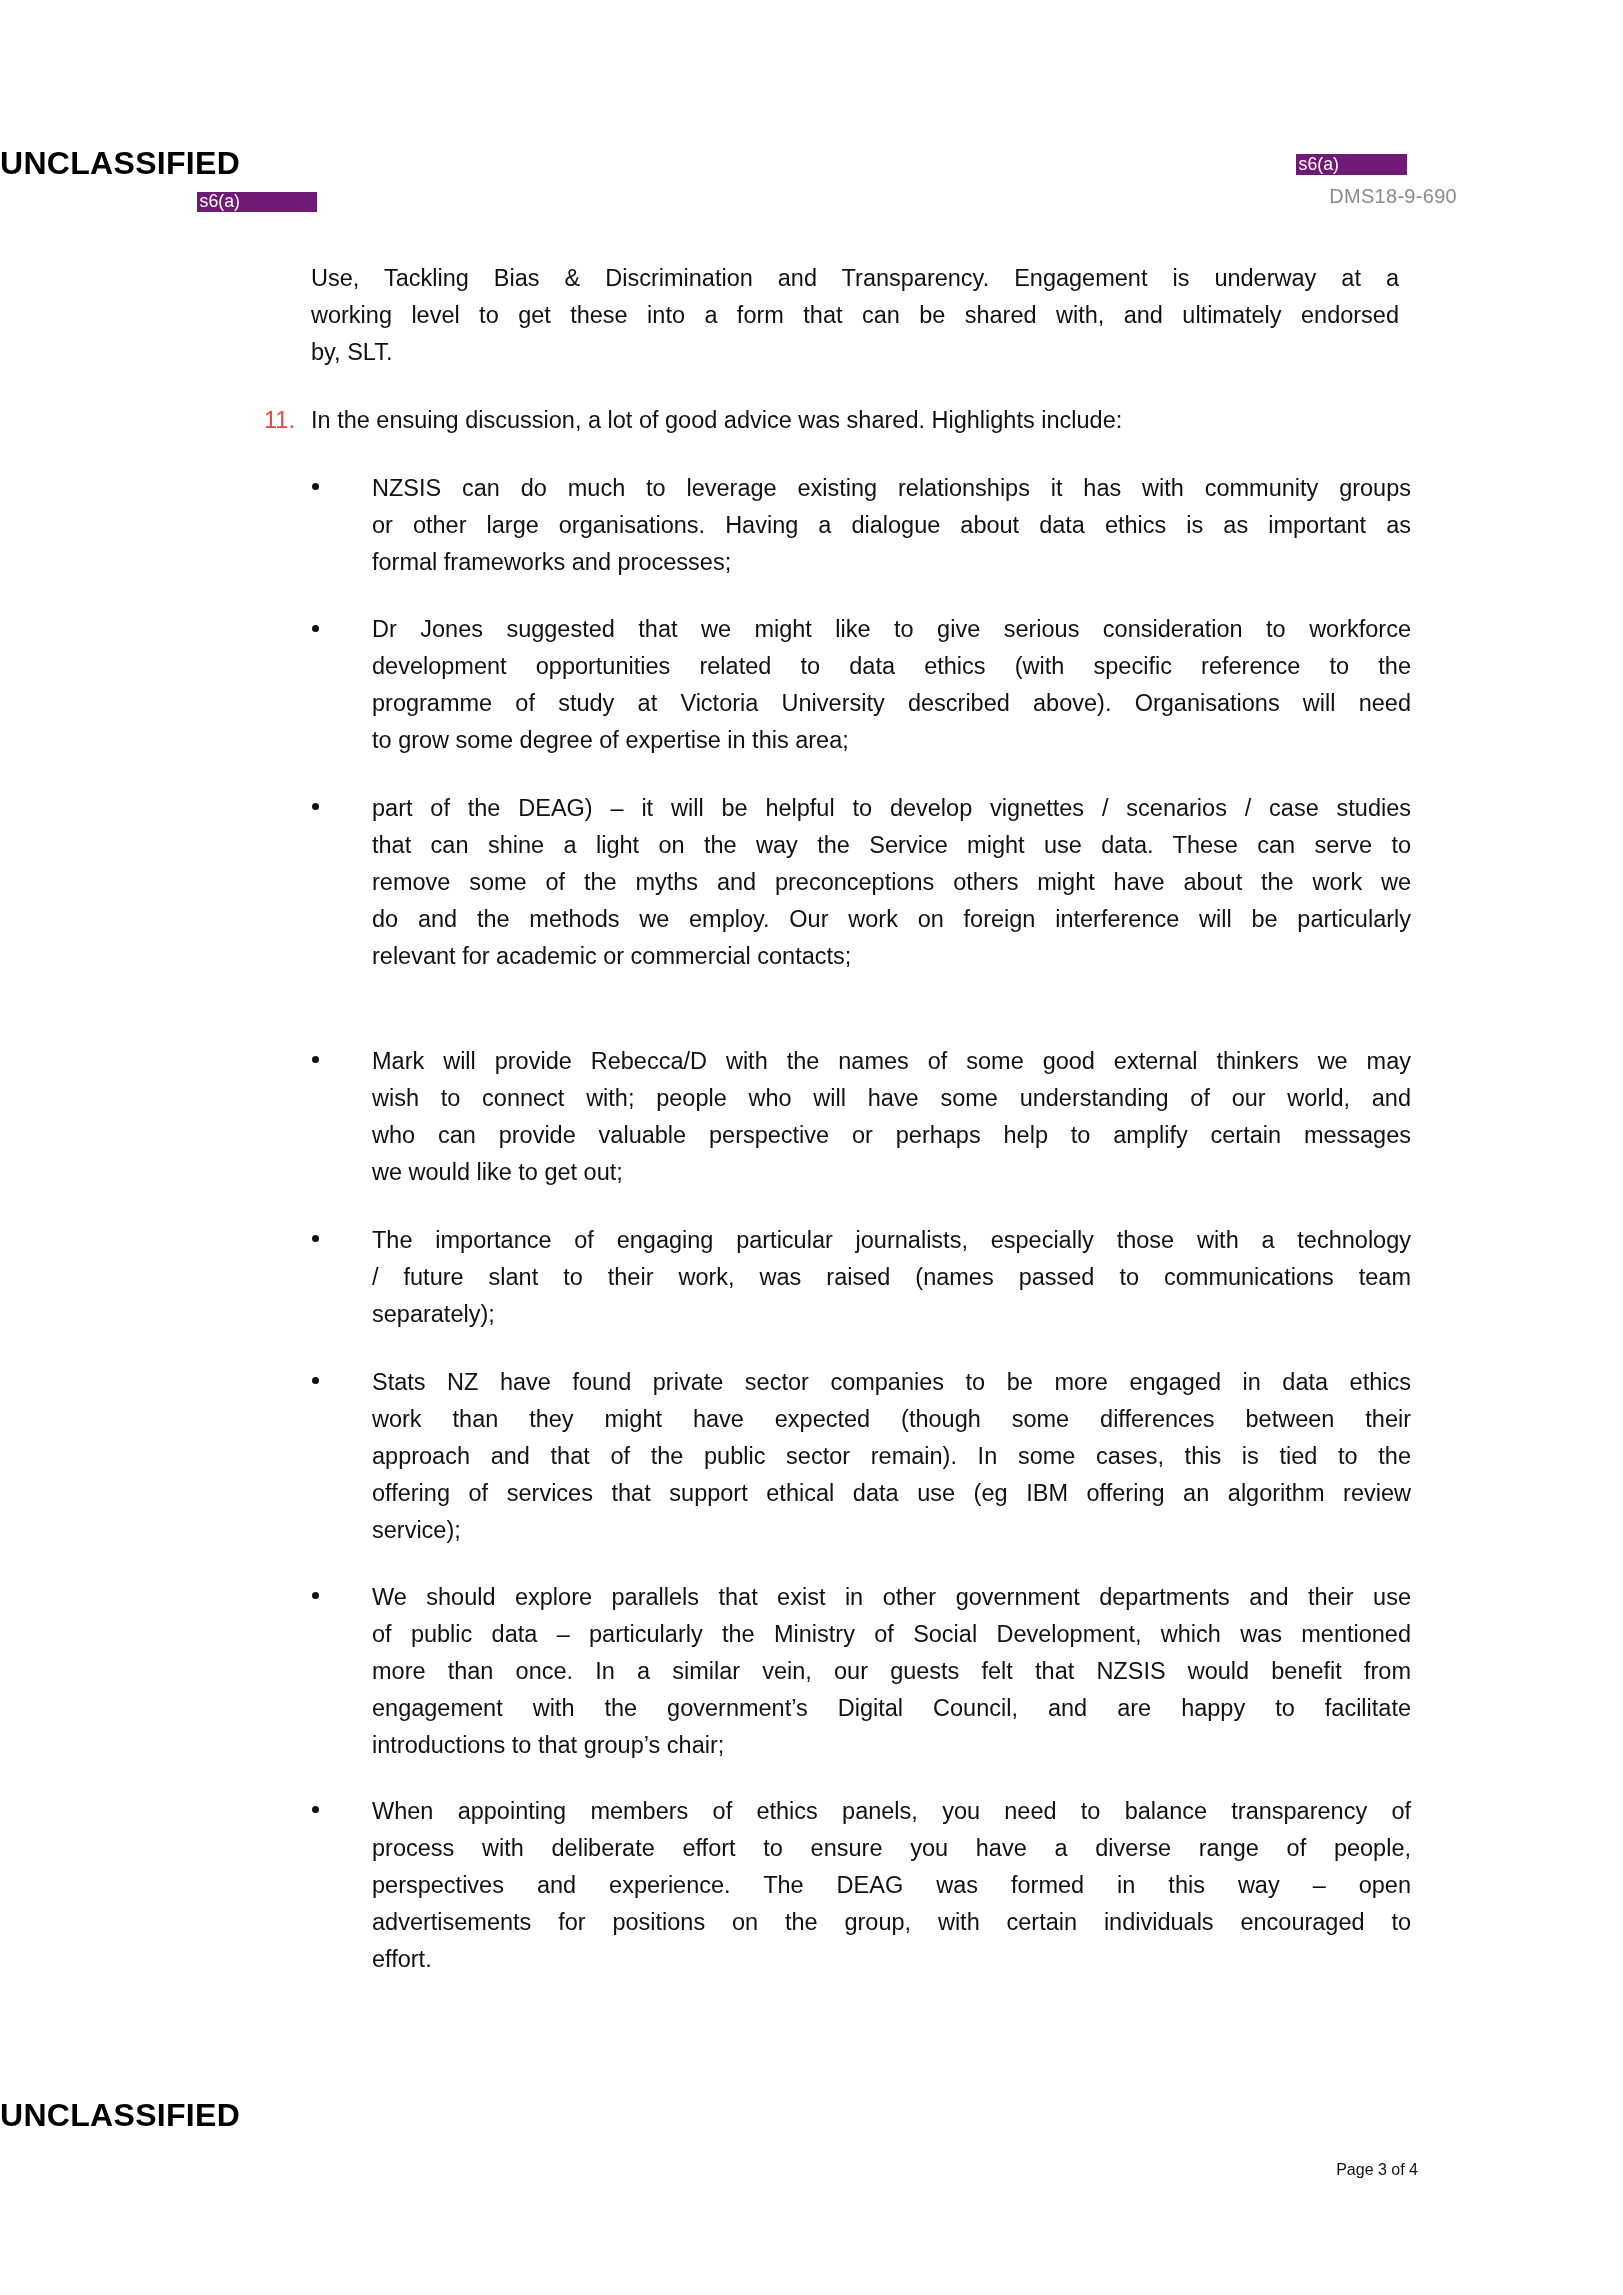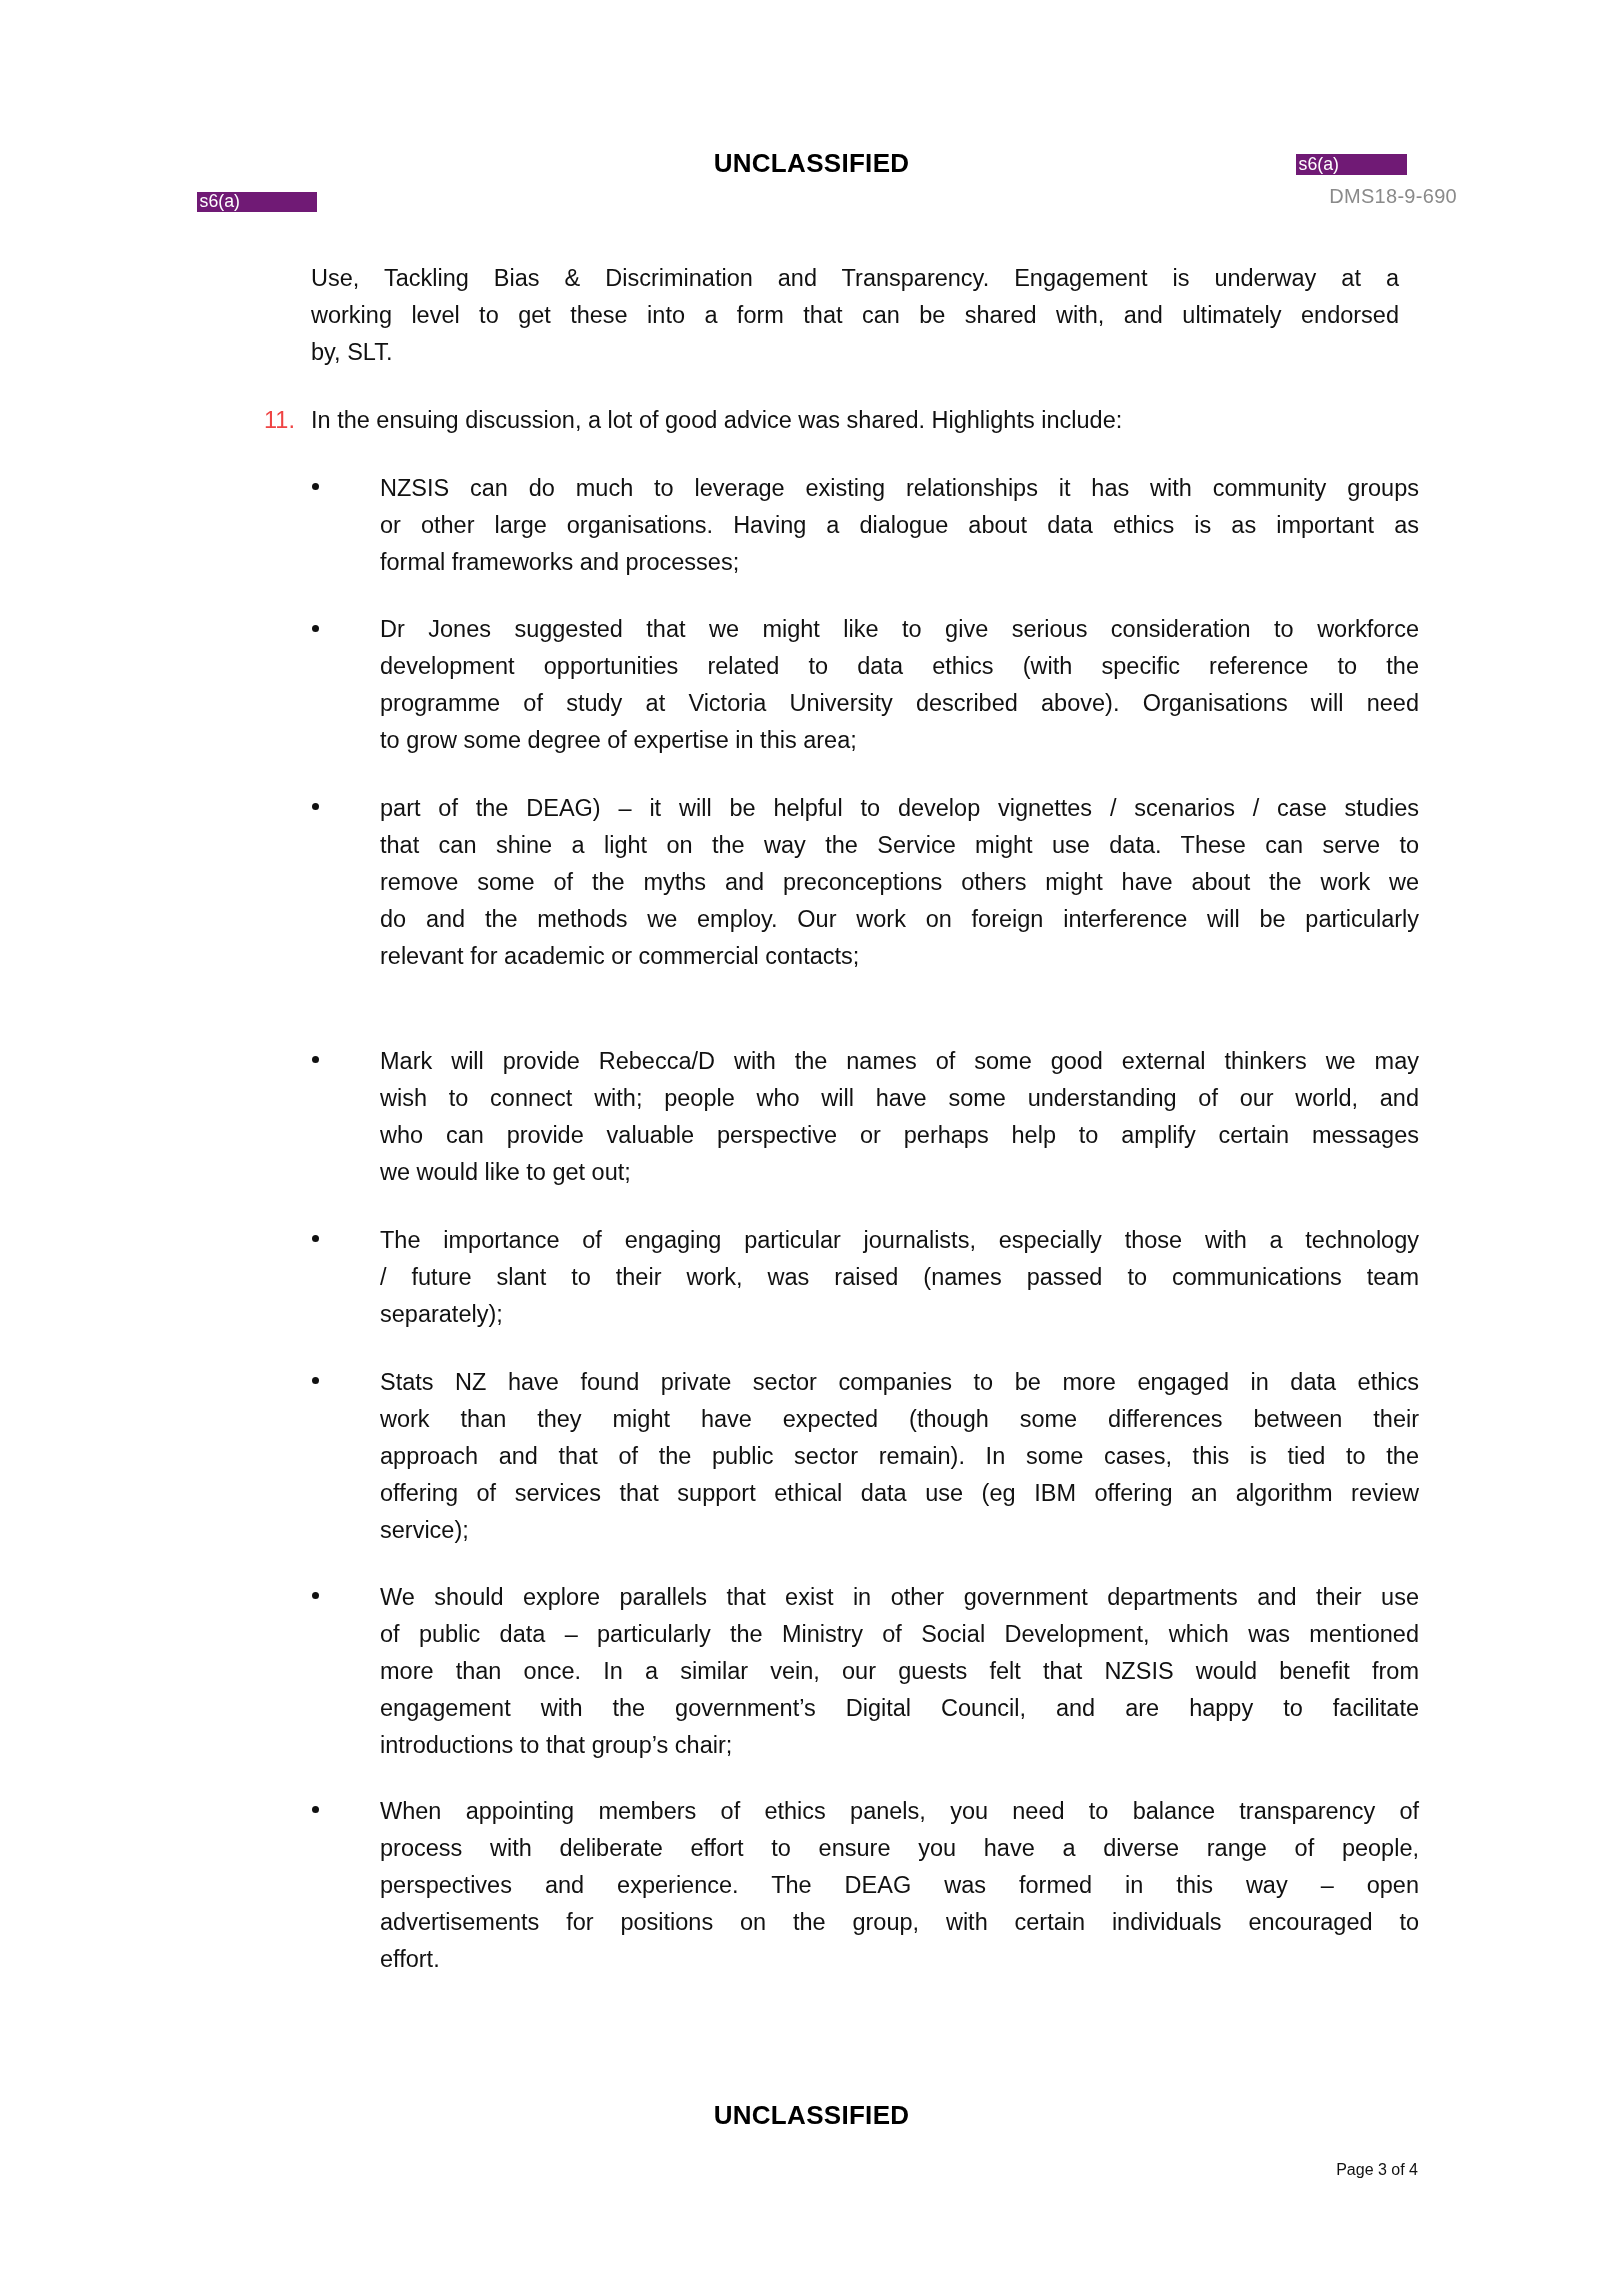--- a/index.html
+++ b/index.html
@@ -1,22 +1,22 @@
 <!DOCTYPE html>
 <html style="font-size:10.5px"><head>
 <meta charset="utf-8">
 <style>
   html, body { margin: 0; padding: 0; background: #ffffff; }
   body { width: 1623px; height: 2295px; position: relative; overflow: hidden; color: #111111; }
   .page { position: absolute; left: 0; top: 0; width: 1623px; height: 2295px; background: #ffffff; }
 
   .classification {
-    position: absolute; left: 0; width: 1623px; text-align: center;
+    position: absolute; left: 0; width: 1623px; 
     font-family: "Liberation Sans", sans-serif; font-weight: bold;
-    font-size: 26px; line-height: 30px; letter-spacing: 0.3px; color: #000;
+    font-size: 32px; line-height: 30px; letter-spacing: 0.3px; color: #000;
   }
   .classification.top { top: 148px; }
   .classification.bottom { top: 2100px; }
 
   .redaction {
     position: absolute; background: #701a75; color: #fff;
     font-family: "Liberation Sans", sans-serif; font-size: 17.7px; line-height: 19.6px;
     padding-left: 2.6px; box-sizing: border-box; overflow: hidden; white-space: nowrap;
   }
   .redaction.left { left: 197px; top: 192px; width: 120px; height: 19.6px; }
@@ -31,21 +31,21 @@
   .page-number {
     position: absolute; left: 1243px; top: 2157px; width: 175px; text-align: right;
     font-family: "Liberation Sans", sans-serif; font-size: 16px; line-height: 25px; color: #111;
   }
 
   .para {
     position: absolute;
     font-family: "Liberation Sans", sans-serif; font-size: 23.5px; line-height: 37px; color: #111;
   }
   .para.body { left: 311px; width: 1088px; }
-  .para.bullet { left: 380px; width: 1039px; }
+  .para.bullet { left: 372px; width: 1039px; }
   .line { display: block; white-space: nowrap; height: 37px; text-align: justify; text-align-last: justify; }
   .line.last { text-align: left; text-align-last: left; }
 
   .para-number {
     position: absolute; left: 264px;
     font-family: "Liberation Sans", sans-serif; font-size: 23.5px; line-height: 37px; color: #ef4444;
   }
   .bullet-dot {
     position: absolute; left: 312px; width: 7.2px; height: 7.2px; border-radius: 50%; background: #111;
   }

